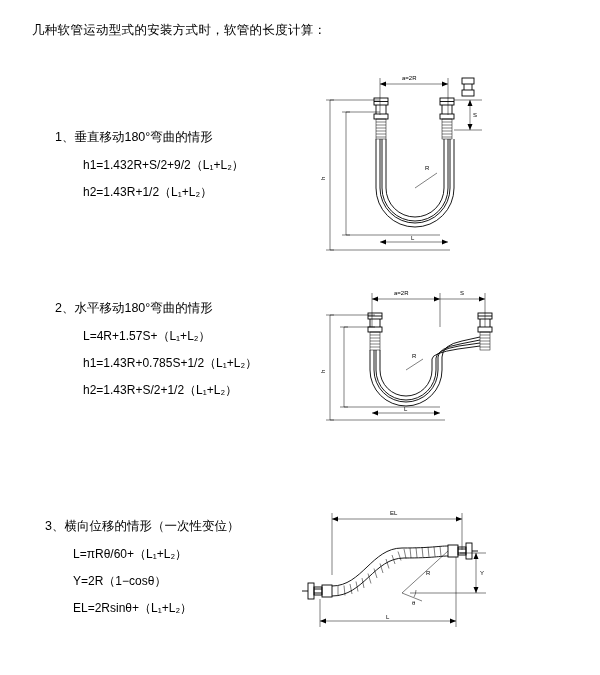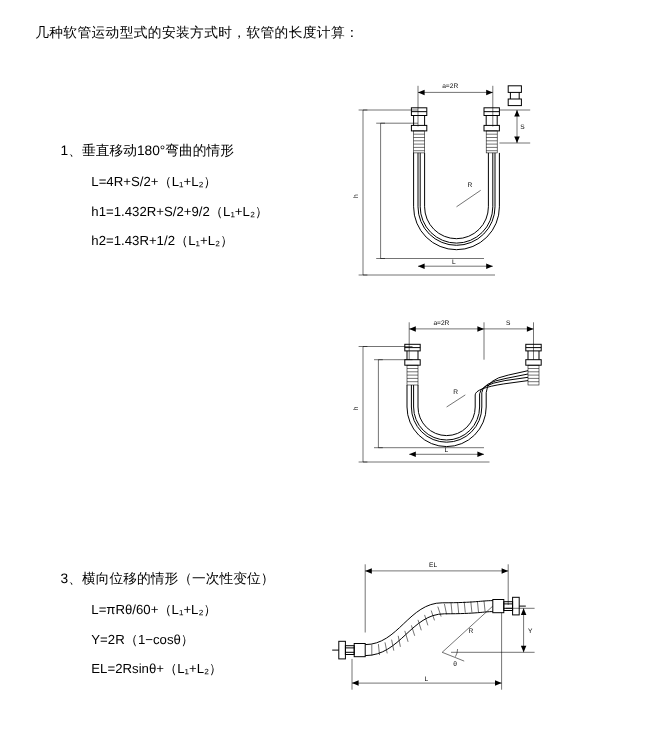--- a/index.html
+++ b/index.html
@@ -53,21 +53,20 @@
 </style>
 </head>
 <body>
 
 <div class="page">
 
   <div class="heading">几种软管运动型式的安装方式时，软管的长度计算：</div>
 
   <div class="section" style="left:55px; top:112px;margin-top:17px;">
     <div class="sec-title">1、垂直移动180°弯曲的情形</div>
-    <div class="formula">L=4R+S/2+（L₁+L₂）</div>
     <div class="formula">h1=1.432R+S/2+9/2（L₁+L₂）</div>
     <div class="formula">h2=1.43R+1/2（L₁+L₂）</div>
   </div>
 
   <div class="fig" style="left:320px; top:70px;">
     <svg width="200" height="195" viewBox="0 0 200 195">
 
       <line class="dim" x1="10" y1="30" x2="10" y2="180"></line>
       <line class="dim" x1="6" y1="30" x2="14" y2="30"></line>
       <line class="dim" x1="6" y1="180" x2="14" y2="180"></line>
@@ -139,20 +138,26 @@
       <line class="dim" x1="134" y1="60" x2="162" y2="60"></line>
       <text class="lbl" x="153" y="47">S</text>
 
       <rect class="obj" x="142" y="20" width="12" height="6"></rect>
       <rect class="obj" x="142" y="8" width="12" height="6"></rect>
       <line class="obj" x1="144" y1="14" x2="144" y2="20"></line>
       <line class="obj" x1="152" y1="14" x2="152" y2="20"></line>
     </svg>
   </div>
 
+  <div class="section" style="left:55px; top:300px;">
+    <div class="sec-title">2、水平移动180°弯曲的情形</div>
+    <div class="formula">L=4R+1.57S+（L₁+L₂）</div>
+    <div class="formula">h1=1.43R+0.785S+1/2（L₁+L₂）</div>
+    <div class="formula">h2=1.43R+S/2+1/2（L₁+L₂）</div>
+  </div>
 
   <div class="fig" style="left:320px; top:285px;">
     <svg width="200" height="160" viewBox="0 0 200 160">
 
       <line class="dim" x1="10" y1="30" x2="10" y2="135"></line>
       <line class="dim" x1="6" y1="30" x2="14" y2="30"></line>
       <line class="dim" x1="6" y1="135" x2="14" y2="135"></line>
       <text class="lbl" x="5" y="88" transform="rotate(-90 5 88)">h</text>
 
       <line class="dim" x1="24" y1="42" x2="24" y2="122"></line>
@@ -210,21 +215,21 @@
       <line class="thin" x1="86" y1="85" x2="103" y2="74"></line>
       <text class="lbl" x="92" y="73">R</text>
 
       <line class="dim" x1="52" y1="128" x2="120" y2="128"></line>
       <polygon points="52,128 58,125.5 58,130.5" fill="#000"></polygon>
       <polygon points="120,128 114,125.5 114,130.5" fill="#000"></polygon>
       <text class="lbl" x="84" y="126">L</text>
     </svg>
   </div>
 
-  <div class="section" style="left:55px; top:518px;">
+  <div class="section" style="left:45px; top:518px;">
     <div class="sec-title">3、横向位移的情形（一次性变位）</div>
     <div class="formula">L=πRθ/60+（L₁+L₂）</div>
     <div class="formula">Y=2R（1−cosθ）</div>
     <div class="formula">EL=2Rsinθ+（L₁+L₂）</div>
   </div>
 
   <div class="fig" style="left:290px; top:505px;">
     <svg width="210" height="130" viewBox="0 0 210 130">
 
       <line class="dim" x1="42" y1="14" x2="172" y2="14"></line>

